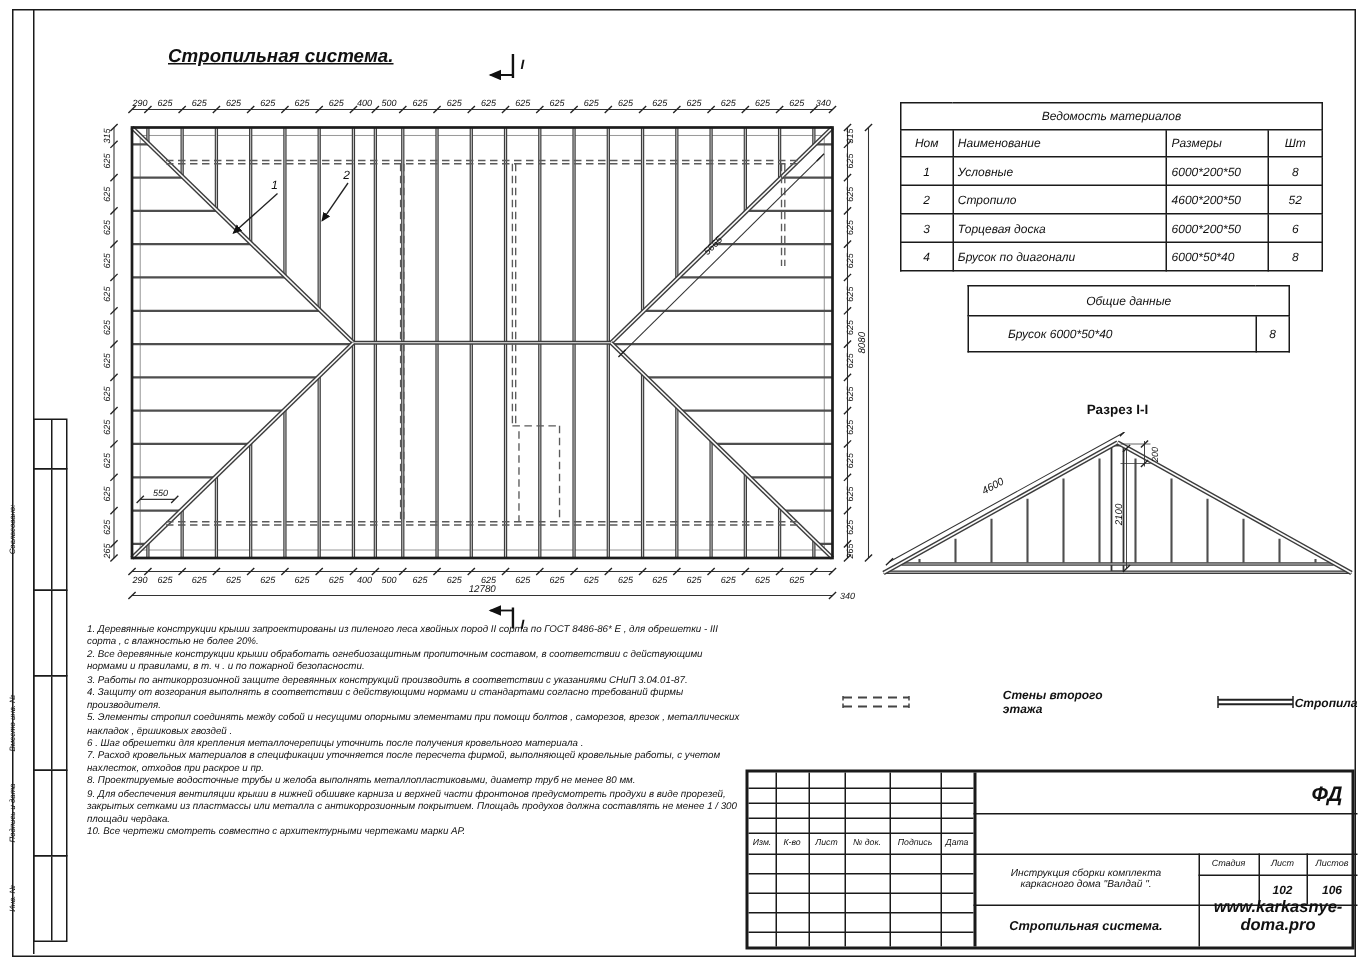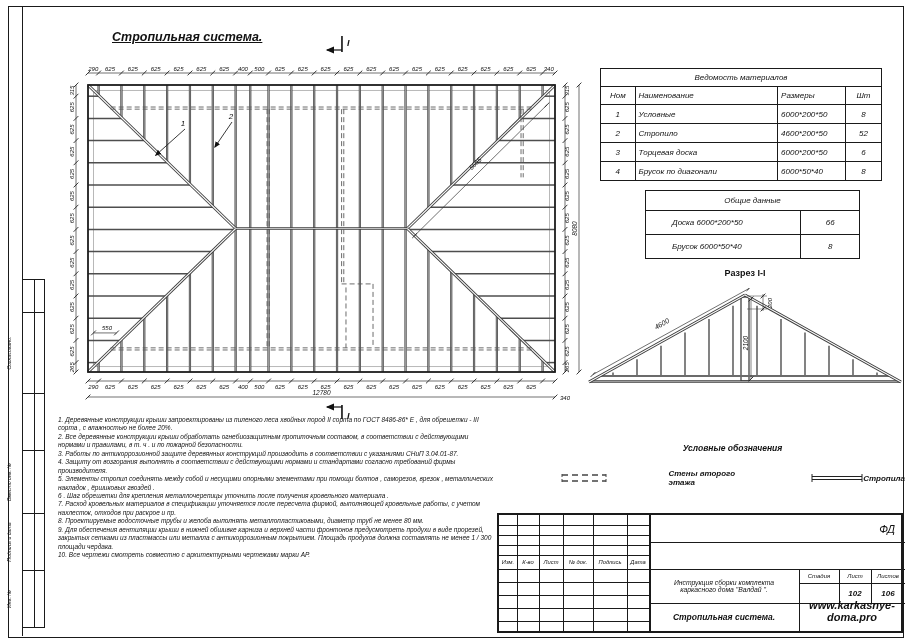--- a/index.html
+++ b/index.html
@@ -414,24 +414,20 @@
     </tr>
   </tbody>
     </table>
 
   <table class="abs gtable gen-table">
     <tbody>
         <tr class="t">
           <td colspan="2">Общие данные</td>
         </tr>
     <tr class="r">
-      <td style="width:150px;padding-left:26px">Доска  6000*200*50</td>
-      <td class="num" style="width:65px">66</td>
-    </tr>
-    <tr class="r">
       <td style="padding-left:26px">Брусок  6000*50*40</td>
       <td class="num">8</td>
     </tr>
   </tbody>
     </table>
 
   <div class="abs section-label">Разрез I-I</div>
   <svg id="section-svg" class="abs" style="left:585px;top:288px;" width="320" height="105">
       <line x1="28" y1="84.6152" x2="28" y2="87" stroke="#4e4e4e" stroke-width="1.4"></line>
       <line x1="52" y1="71.2304" x2="52" y2="87" stroke="#4e4e4e" stroke-width="1.4"></line>
@@ -464,21 +460,20 @@
       <text font-size="6.5" fill="#111" text-anchor="middle" transform="translate(163 55) rotate(-90)">2100</text>
       <line x1="162" y1="8" x2="182" y2="8" stroke="#333" stroke-width="0.5"></line>
       <line x1="162" y1="21" x2="182" y2="21" stroke="#333" stroke-width="0.5"></line>
       <line x1="178" y1="6" x2="178" y2="23" stroke="#333" stroke-width="0.6"></line>
       <line x1="175.6" y1="10.4" x2="180.4" y2="5.6" stroke="#222" stroke-width="0.9"></line>
       <line x1="175.6" y1="23.4" x2="180.4" y2="18.6" stroke="#222" stroke-width="0.9"></line>
       <text font-size="6" fill="#111" text-anchor="middle" transform="translate(187 15) rotate(-90)">200</text>
     </svg>
 
   <div class="abs legend">
-    <div class="legend-title">Условные обозначения</div>
     <div class="legend-row">
       <svg width="48" height="12">
         <line x1="2" y1="3" x2="46" y2="3" stroke="#444" stroke-width="1.3" stroke-dasharray="6 4"></line>
         <line x1="2" y1="9" x2="46" y2="9" stroke="#444" stroke-width="1.3" stroke-dasharray="6 4"></line>
         <line x1="2" y1="2" x2="2" y2="10" stroke="#444" stroke-width="1" stroke-dasharray="3 2"></line>
         <line x1="46" y1="2" x2="46" y2="10" stroke="#444" stroke-width="1" stroke-dasharray="3 2"></line>
       </svg>
       <div class="legend-label" style="margin-left:62px;font-style:italic;">Стены второго этажа</div>
       <svg width="56" height="12" style="margin-left:48px;">
         <line x1="3" y1="4.5" x2="53" y2="4.5" stroke="#222" stroke-width="1.2"></line>
@@ -554,21 +549,21 @@
     <div class="ln" style="left:372px;top:54px;width:1px;height:34px"></div>
     <div class="ln" style="left:300px;top:68px;width:106px;height:1px"></div>
 
     <div class="cell" style="left:0;top:40px;width:18px;height:14px;font-size:5.8px">Изм.</div>
     <div class="cell" style="left:18px;top:40px;width:22px;height:14px;font-size:5.8px">К-во</div>
     <div class="cell" style="left:40px;top:40px;width:24px;height:14px;font-size:5.8px">Лист</div>
     <div class="cell" style="left:64px;top:40px;width:30px;height:14px;font-size:5.8px">№ док.</div>
     <div class="cell" style="left:94px;top:40px;width:34px;height:14px;font-size:5.8px">Подпись</div>
     <div class="cell" style="left:128px;top:40px;width:22px;height:14px;font-size:5.8px">Дата</div>
 
-    <div class="cell" style="left:150px;top:0;width:246px;height:27px;justify-content:flex-end;font-weight:normal;font-size:11px">ФД</div>
+    <div class="cell" style="left:150px;top:0;width:246px;height:27px;justify-content:flex-end;font-weight:bold;font-size:14px">ФД</div>
 
     <div class="cell" style="left:150px;top:54px;width:150px;height:34px;flex-direction:column;font-size:6.8px">
       <div>Инструкция сборки комплекта</div>
       <div>каркасного дома  "Валдай ".</div>
     </div>
 
     <div class="cell" style="left:300px;top:54px;width:40px;height:14px;font-size:6px">Стадия</div>
     <div class="cell" style="left:340px;top:54px;width:32px;height:14px;font-size:6px">Лист</div>
     <div class="cell" style="left:372px;top:54px;width:34px;height:14px;font-size:6px">Листов</div>
     <div class="cell" style="left:300px;top:68px;width:40px;height:20px;font-size:8px"></div>

